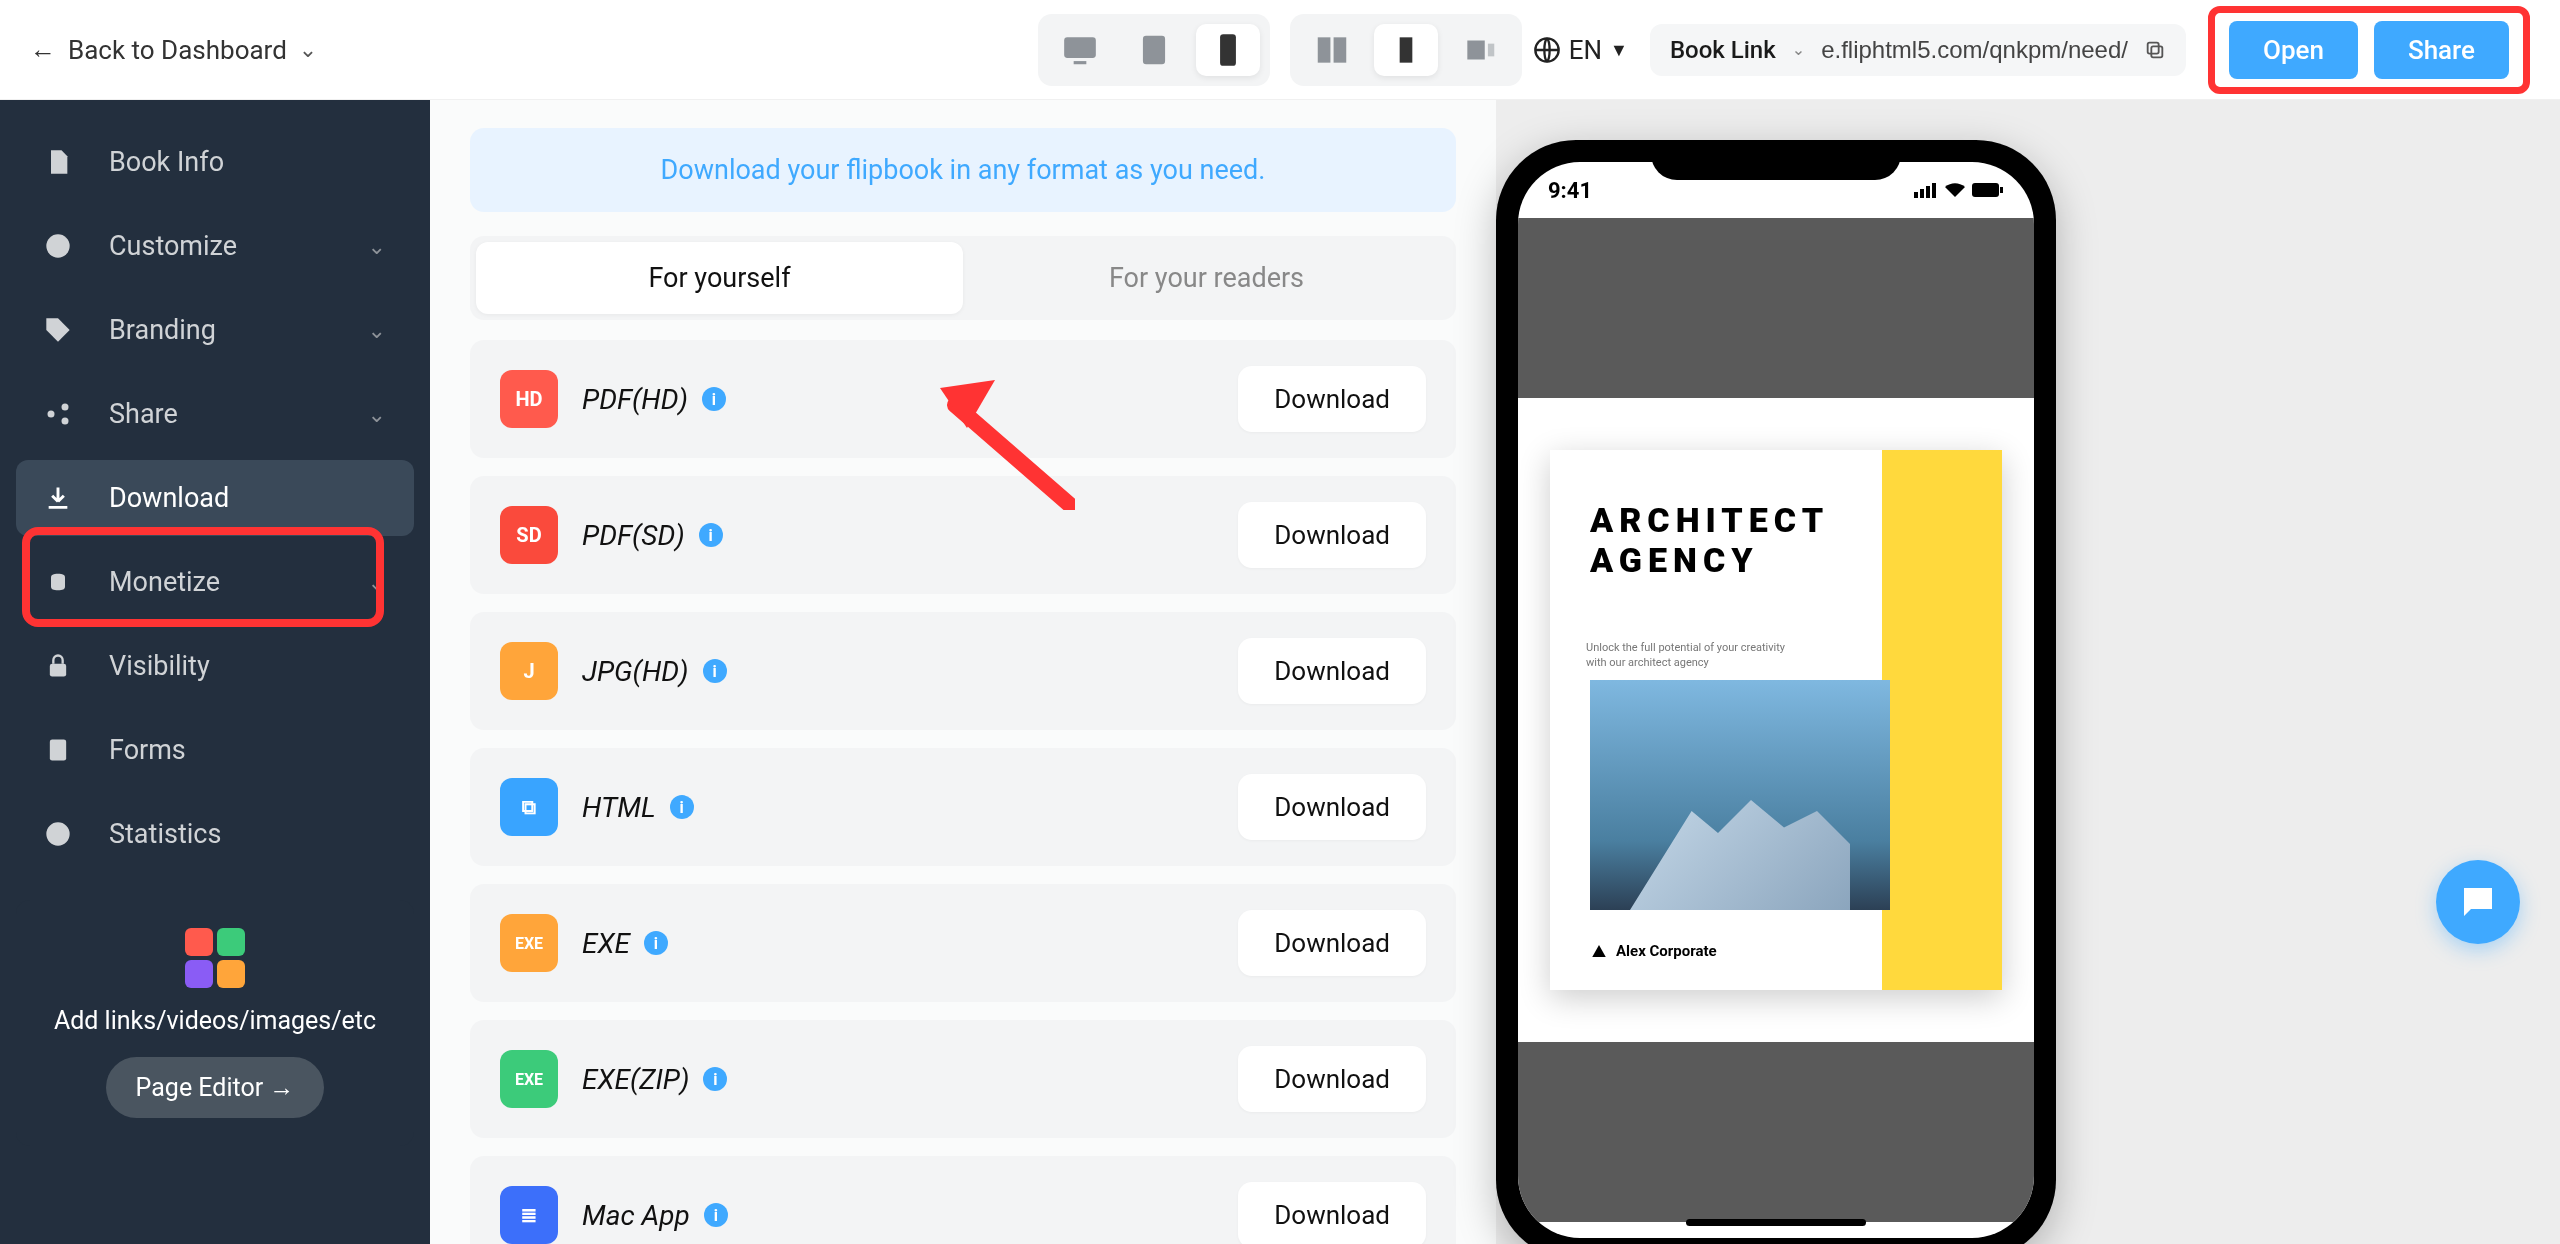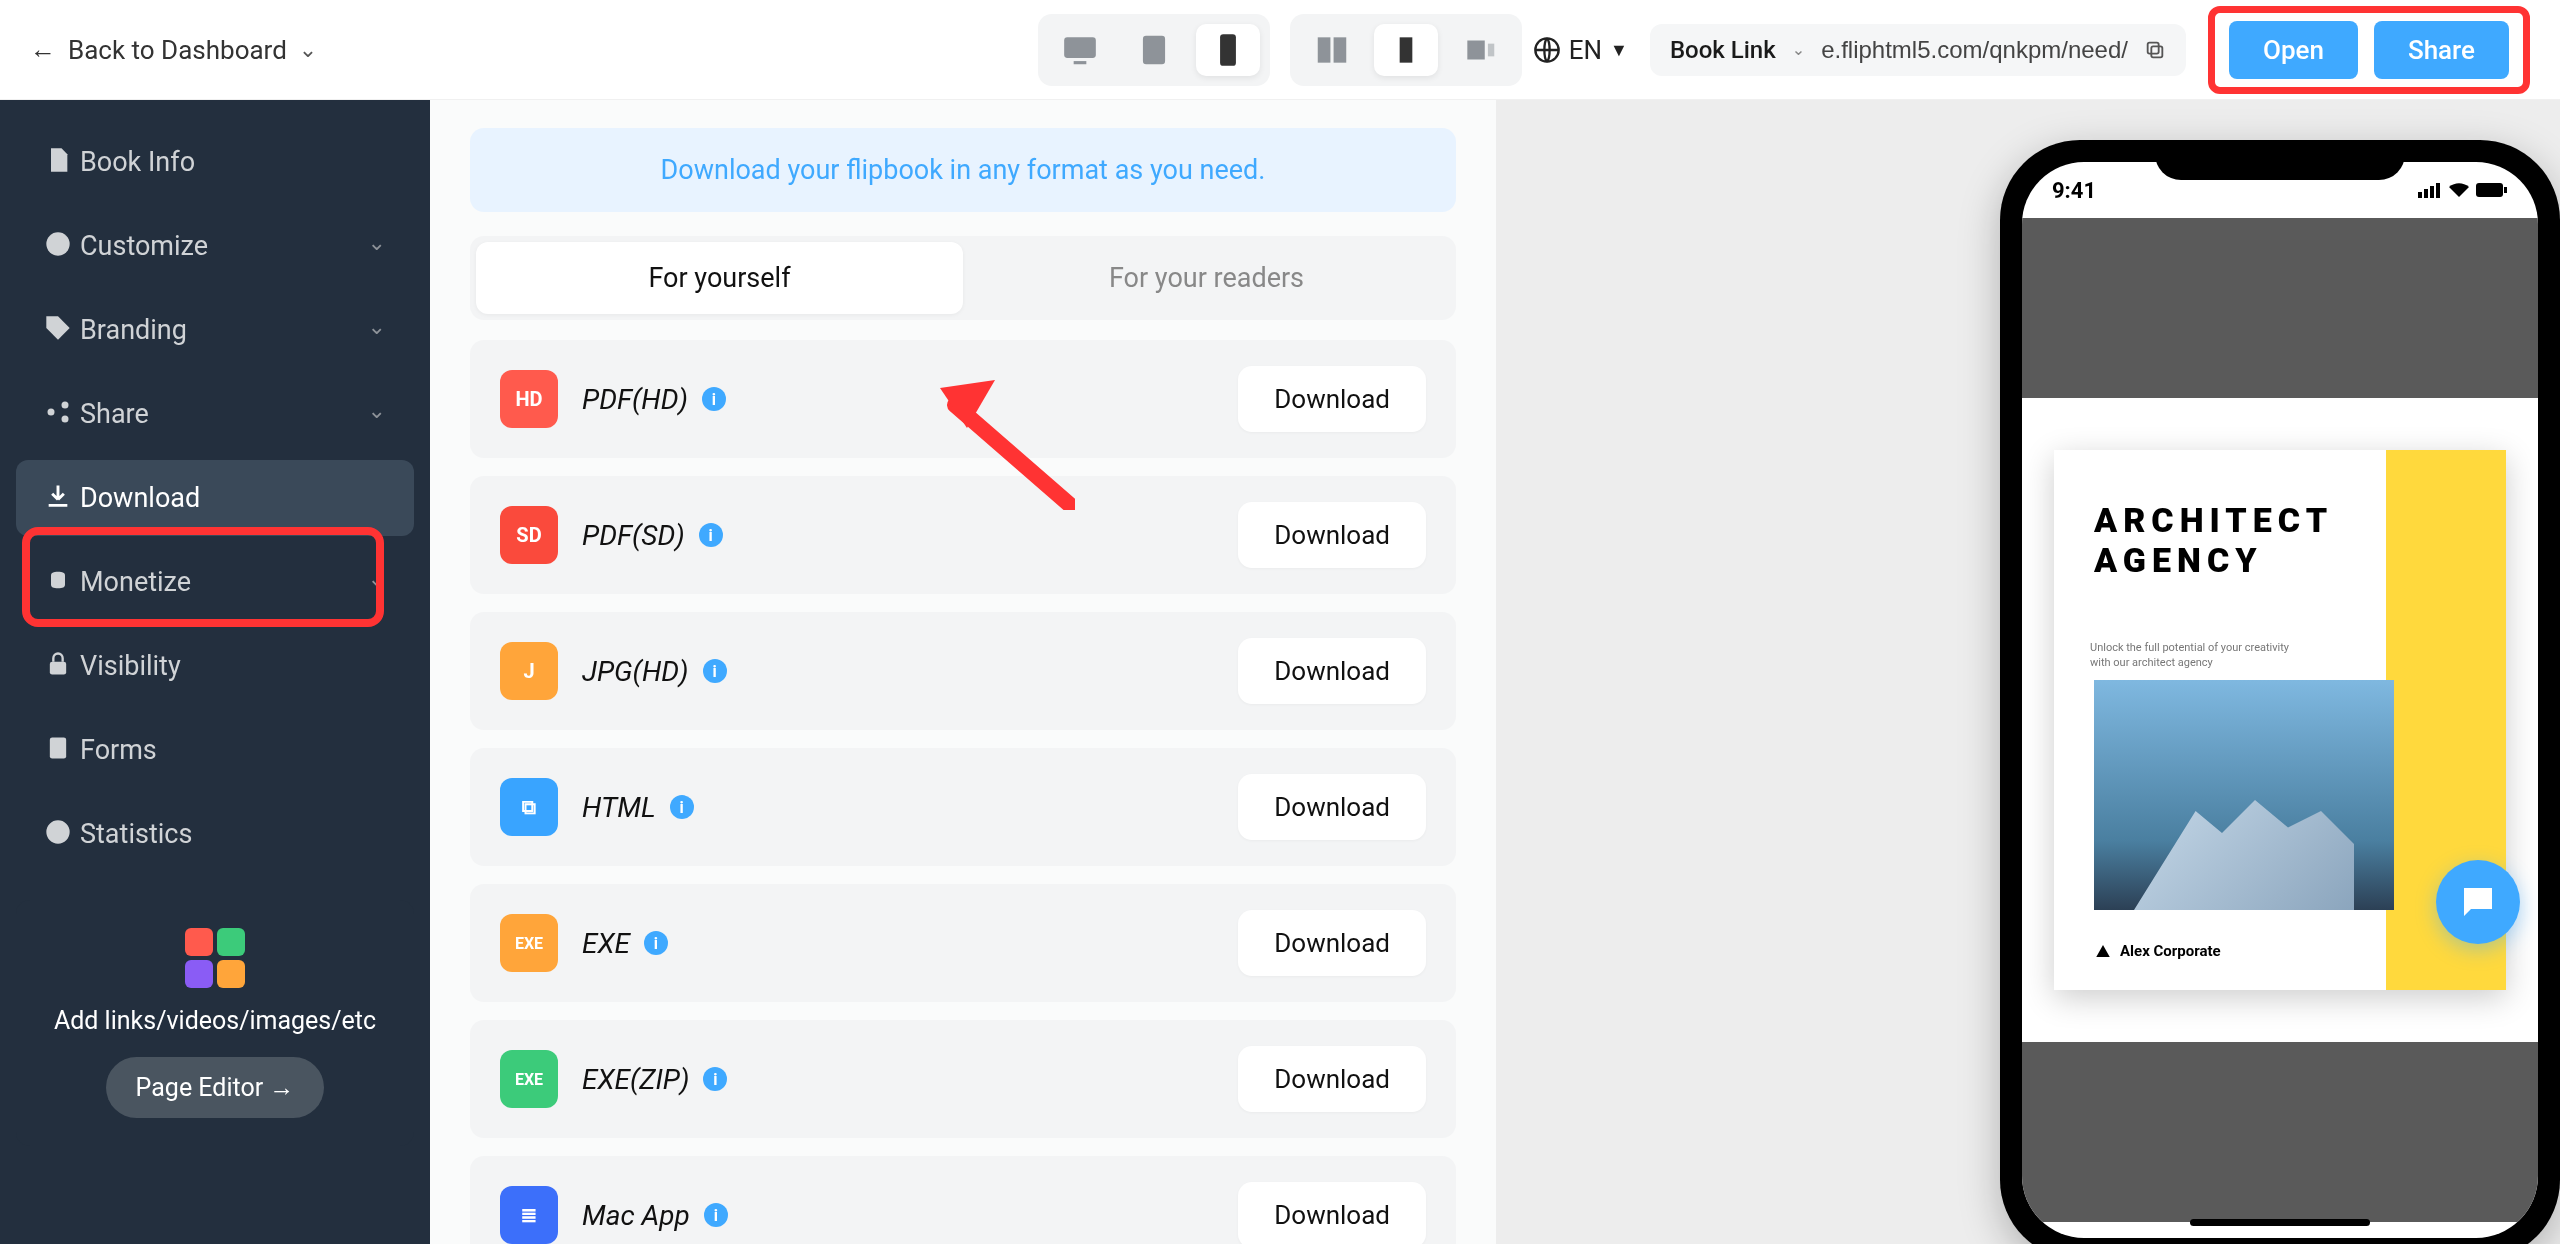--- a/index.html
+++ b/index.html
@@ -17,21 +17,21 @@
 .header-right { margin-left: auto; display: flex; align-items: center; gap: 22px; }
 .lang { display: flex; align-items: center; gap: 8px; font-size: 26px; color: #222; }
 .booklink-wrap { display: flex; align-items: center; background: #f5f6f7; border-radius: 12px; padding: 12px 20px; font-size: 24px; color: #333; gap: 16px; }
 .booklink-wrap .label { color: #1a1a1a; font-weight: 500; }
 .booklink-wrap .url { color: #444; font-family: Arial, sans-serif; }
 .btn-primary { background: #3FA9FF; color: #fff; font-size: 26px; font-weight: 500; border: none; border-radius: 8px; padding: 14px 34px; cursor: pointer; }
 .highlight-box { border: 7px solid #FF3333; border-radius: 12px; padding: 8px 14px; display: flex; gap: 16px; }
 
 
 .sidebar { position: absolute; left: 0; top: 100px; width: 430px; bottom: 0; background: #232F3E; color: #d0d3d6; padding: 24px 16px; display: flex; flex-direction: column; gap: 8px; }
-.side-item { display: flex; align-items: flex-start; gap: 8px; padding: 22px 28px; border-radius: 12px; font-size: 27px; cursor: pointer; position: relative; }
+.side-item { display: flex; align-items: center; gap: 37px; padding: 22px 28px; border-radius: 12px; font-size: 27px; cursor: pointer; position: relative; }
 .side-item .chev { margin-left: auto; font-size: 22px; color: #8e9399; }
 .side-item.active { background: #3A4959; color: #fff; }
 .side-item svg { width: 28px; height: 28px; flex-shrink: 0; fill: currentColor; }
 .sidebar .promo { margin-top: 20px; background: #232F3E; border-radius: 14px; padding: 28px 20px; text-align: center; }
 .promo-icons { display: inline-grid; grid-template-columns: repeat(2, 28px); gap: 4px; margin-bottom: 18px; }
 .promo-icons span { width: 28px; height: 28px; border-radius: 6px; }
 .promo-text { font-size: 25px; color: #fff; margin-bottom: 22px; }
 .promo-btn { display: inline-block; background: #4a5560; color: #fff; padding: 16px 30px; border-radius: 34px; font-size: 25px; cursor: pointer; }
 .side-highlight { position: absolute; left: 22px; top: 427px; width: 362px; height: 100px; border: 8px solid #FF3333; border-radius: 16px; pointer-events: none; }
 
@@ -43,21 +43,21 @@
 .tab-btn { flex: 1; text-align: center; padding: 20px; font-size: 27px; border-radius: 12px; cursor: pointer; color: #888; }
 .tab-btn.active { background: #fff; color: #111; box-shadow: 0 1px 4px rgba(0,0,0,0.05); }
 .arrow-svg { position: absolute; left: 505px; top: 270px; width: 140px; height: 140px; pointer-events: none; }
 .dl-row { display: flex; align-items: center; background: #f3f4f5; border-radius: 14px; padding: 26px 30px; margin-bottom: 18px; }
 .dl-icon { width: 58px; height: 58px; border-radius: 12px; display: flex; align-items: center; justify-content: center; color: #fff; font-size: 20px; font-weight: 700; flex-shrink: 0; }
 .dl-label { font-size: 28px; color: #111; margin-left: 24px; font-style: italic; }
 .dl-info { width: 24px; height: 24px; border-radius: 50%; background: #3FA9FF; color: #fff; display: inline-flex; align-items: center; justify-content: center; font-size: 16px; font-weight: bold; margin-left: 14px; }
 .dl-btn { margin-left: auto; background: #fff; border: none; border-radius: 14px; padding: 18px 36px; font-size: 26px; color: #111; cursor: pointer; box-shadow: 0 1px 3px rgba(0,0,0,0.04); }
 
 
-.preview { flex: 1; background: #EDEDED; display: flex; align-items: flex-start; justify-content: flex-end; padding-top: 40px; position: relative; }
+.preview { flex: 1; background: #EDEDED; display: flex; align-items: flex-start; justify-content: flex-start; padding-top: 40px; position: relative; }
 .phone { width: 560px; height: 1120px; background: #000; border-radius: 80px; padding: 22px; position: relative; box-shadow: 0 12px 40px rgba(0,0,0,0.25); }
 .phone-screen { width: 100%; height: 100%; background: #fff; border-radius: 62px; overflow: hidden; position: relative; }
 .notch { position: absolute; top: 0; left: 50%; transform: translateX(-50%); width: 250px; height: 40px; background: #000; border-radius: 0 0 26px 26px; z-index: 5; }
 .status-bar { height: 56px; display: flex; align-items: center; justify-content: space-between; padding: 0 30px; font-size: 22px; font-weight: 700; }
 .status-icons { display: flex; gap: 6px; align-items: center; }
 .screen-body { position: absolute; top: 56px; left: 0; right: 0; bottom: 16px; display: flex; flex-direction: column; }
 .dark-band { background: #5a5a5a; flex: 0 0 180px; }
 .book-area { flex: 1; background: #fff; display: flex; align-items: center; justify-content: center; padding: 32px; }
 .book-cover { width: 464px; height: 540px; background: #fff; box-shadow: 0 8px 30px rgba(0,0,0,0.2); position: relative; overflow: hidden; }
 .yellow-stripe { position: absolute; right: 0; top: 0; bottom: 0; width: 120px; background: #FFD93D; }

